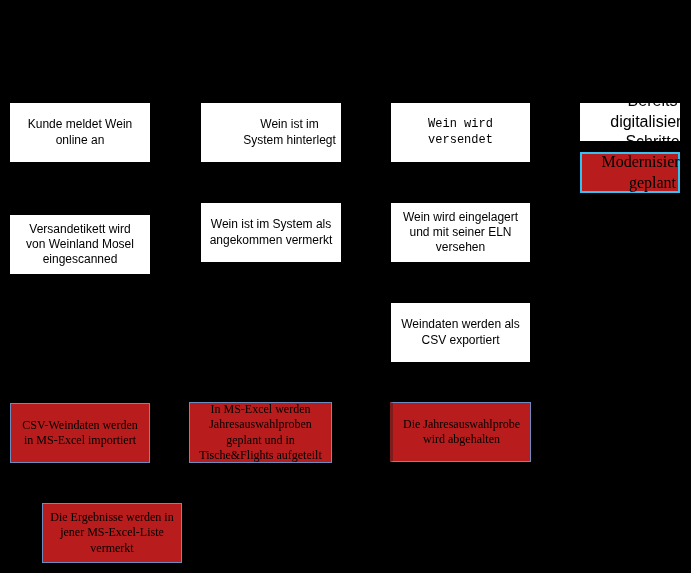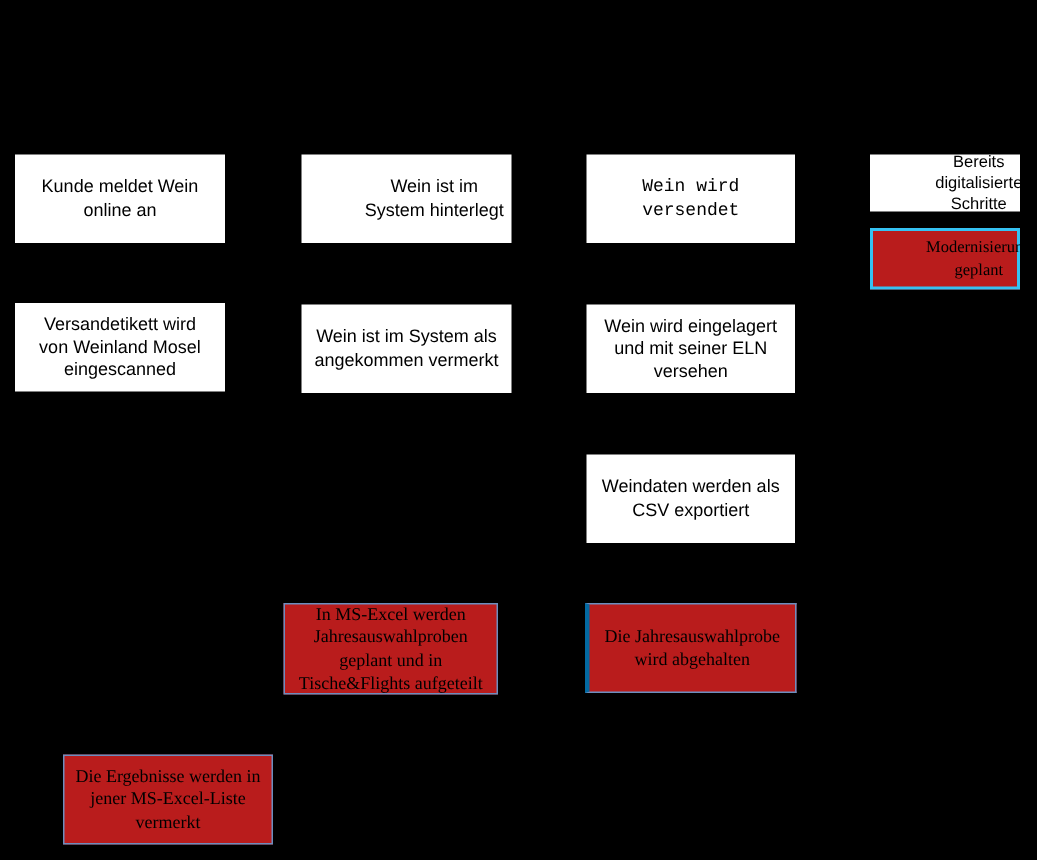--- a/index.html
+++ b/index.html
@@ -23,42 +23,44 @@
     text-align: center;
     white-space: pre-line;
     padding: 1px 3px;
     font-size: 12px;
     line-height: 1.26;
     color: #000000;
   }
   .node.done { background: #ffffff; }
   .node.planned { background: #b91c1c; border: 1px solid #6c8ebf; font-family: Liberation Serif, serif; }
   .node.accent-full { border: 2px solid #35c2f2; }
-  .node.accent-left { border-left: 3px solid #0369a1; }
-  .node.legend-item { font-size: 11px; line-height: 1.3; padding-left: 48px; }
+  .node.accent-left { border-left: 3px solid #7f1d1d; }
+  .node.legend-item { font-size: 16px; line-height: 1.3; padding-left: 48px; }
 </style>
 </head>
 <body>
 
 <div id="canvas" style="width: 691px; height: 573px; background: rgb(0, 0, 0);">
     <div class="node done" style="left: 10px; top: 103px; width: 140px; height: 59px;">Kunde meldet Wein
 online an</div>
     <div class="node done" style="left: 201px; top: 103px; width: 140px; height: 59px; padding-left: 40px;">Wein ist im
 System hinterlegt</div>
     <div class="node done" style="left: 391px; top: 103px; width: 139px; height: 59px; font-family: Liberation Mono, monospace;">Wein wird versendet</div>
-    <div class="node done" style="left: 10px; top: 202px; width: 140px; height: 59px;">Versandetikett wird
+    <div class="node done" style="left: 10px; top: 215px; width: 140px; height: 59px;">Versandetikett wird
 von Weinland Mosel
 eingescanned</div>
     <div class="node done" style="left: 201px; top: 203px; width: 140px; height: 59px;">Wein ist im System als
 angekommen vermerkt</div>
     <div class="node done" style="left: 391px; top: 203px; width: 139px; height: 59px;">Wein wird eingelagert
 und mit seiner ELN
 versehen</div>
     <div class="node done" style="left: 391px; top: 303px; width: 139px; height: 59px;">Weindaten werden als
 CSV exportiert</div>
+    <div class="node planned" style="left: 10px; top: 403px; width: 140px; height: 60px;">CSV-Weindaten werden
+in MS-Excel importiert</div>
     <div class="node planned" style="left: 189px; top: 402px; width: 143px; height: 61px;">In MS-Excel werden
 Jahresauswahlproben
 geplant und in
 Tische&amp;Flights aufgeteilt</div>
     <div class="node planned accent-left" style="left: 390px; top: 402px; width: 141px; height: 60px;">Die Jahresauswahlprobe
 wird abgehalten</div>
     <div class="node planned" style="left: 10px; top: 503px; width: 140px; height: 60px; margin-left: 32px;">Die Ergebnisse werden in
 jener MS-Excel-Liste
 vermerkt</div>
     <div class="node done legend-item" style="left: 580px; top: 103px; width: 100px; height: 38px;">Bereits digitalisierte

